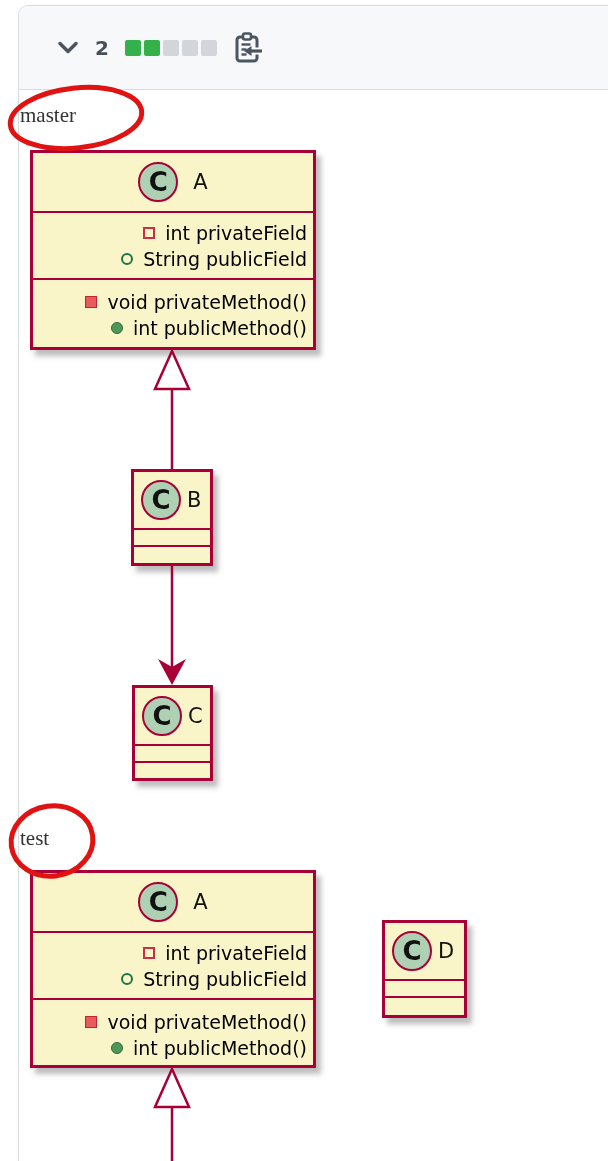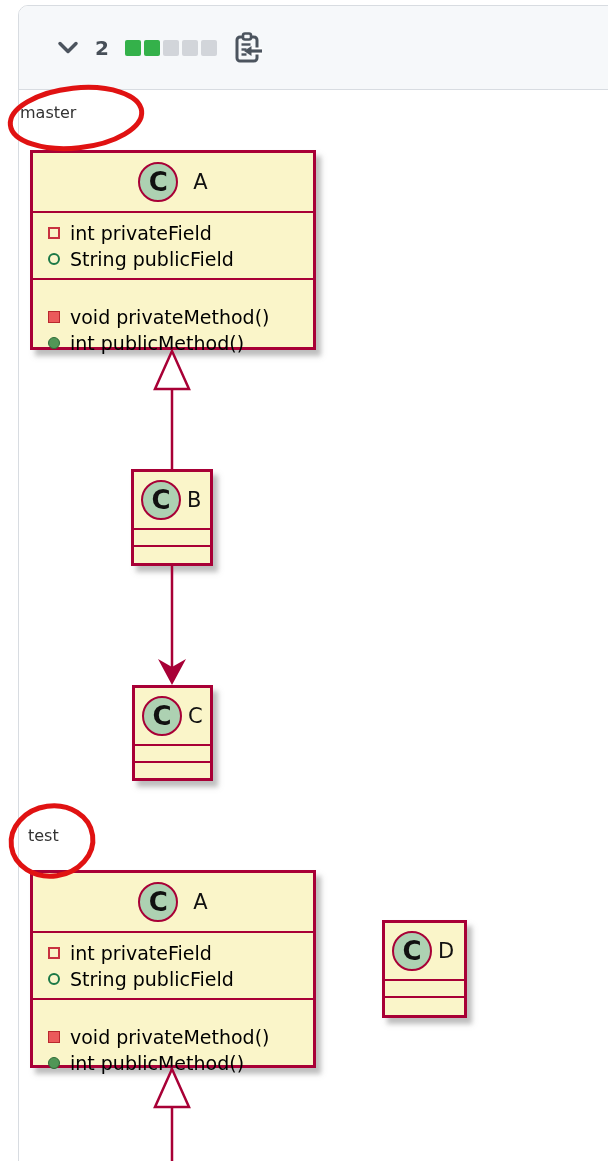--- a/index.html
+++ b/index.html
@@ -23,34 +23,34 @@
   .diffstat{display:flex;gap:3px;margin-right:16px;}
   .dsq{width:16px;height:16px;border-radius:2px;display:inline-block;}
   .dsq.added{background:var(--diff-added);}
   .dsq.neutral{background:var(--diff-neutral);}
   .file-name{font-family:"DejaVu Sans Mono", monospace;font-size:20px;letter-spacing:1.2px;
              color:var(--text-dark);margin-right:14px;white-space:nowrap;}
   .copy-btn{display:flex;align-items:center;cursor:pointer;color:var(--icon-gray);}
 
   
   .diagram-layer{position:absolute;left:0;top:0;width:608px;height:1161px;z-index:2;}
-  .branch-label{position:absolute;font-size:16px;color:#333;}
+  .branch-label{position:absolute;font-size:21px;color:#333;font-family:Liberation Serif, serif;}
 
   .class-box{position:absolute;background:var(--uml-bg);border:3px solid var(--uml-border);
              box-sizing:border-box;box-shadow:5px 6px 5px rgba(125,125,125,.5);}
   .class-title{display:flex;align-items:center;border-bottom:2px solid var(--uml-border);}
   .class-title.large{height:58px;justify-content:center;gap:15px;}
   .class-title.small{height:56px;justify-content:flex-start;gap:6px;padding-left:7px;border-bottom:none;}
   .c-circle{width:40px;height:40px;border-radius:50%;background:var(--circle-bg);
             border:2.5px solid var(--uml-border);box-sizing:border-box;display:flex;align-items:center;
             justify-content:center;font-weight:bold;font-size:26px;color:#111;flex:0 0 auto;}
   .class-name{font-size:21px;color:#111;}
   .members{padding:7px 6px 6px 15px;border-bottom:2px solid var(--uml-border);}
-  .methods{padding:24px 6px 0 15px;border-bottom:none;}
-  .m-row{display:flex;align-items:center;height:26px;font-size:19px;color:#000;white-space:nowrap;}
+  .methods{padding:9px 6px 0 15px;border-bottom:none;}
+  .m-row{display:flex;align-items:center;height:26px;font-size:19px;color:#000;white-space:nowrap;justify-content:flex-end;}
   .ic{width:12px;height:12px;box-sizing:border-box;margin-right:10px;flex:0 0 auto;}
   .ic.sq-h{border:2.5px solid var(--private-red);}
   .ic.ci-h{border:2.5px solid var(--public-green);border-radius:50%;}
   .ic.sq-f{background:var(--private-fill);border:1.5px solid #B9282E;}
   .ic.ci-f{background:var(--public-fill);border:1.5px solid #2D6A35;border-radius:50%;}
   .empty-sec{height:15px;border-top:2px solid var(--uml-border);}
 
   .overlay-svg{position:absolute;left:0;top:0;z-index:5;pointer-events:none;}
   .rel-line{stroke:var(--uml-border);stroke-width:2.5;fill:none;}
   .tri{fill:#fff;stroke:var(--uml-border);stroke-width:2.5;}
@@ -134,21 +134,21 @@
 
     <div class="class-box" style="left:132px;top:685px;width:81px;height:96px;">
       <div class="class-title small">
         <span class="c-circle">C</span>
         <span class="class-name">C</span>
       </div>
       <div class="empty-sec"></div>
       <div class="empty-sec"></div>
     </div>
 
-    <div class="branch-label" style="left:28px;top:826px;">test</div>
+    <div class="branch-label" style="left:20px;top:826px;">test</div>
 
     <div class="class-box" style="left:30px;top:870px;width:286px;height:198px;">
       <div class="class-title large">
         <span class="c-circle">C</span>
         <span class="class-name">A</span>
       </div>
       <div class="members">
         <div class="m-row">
           <span class="ic sq-h"></span>
           <span>int privateField</span>

